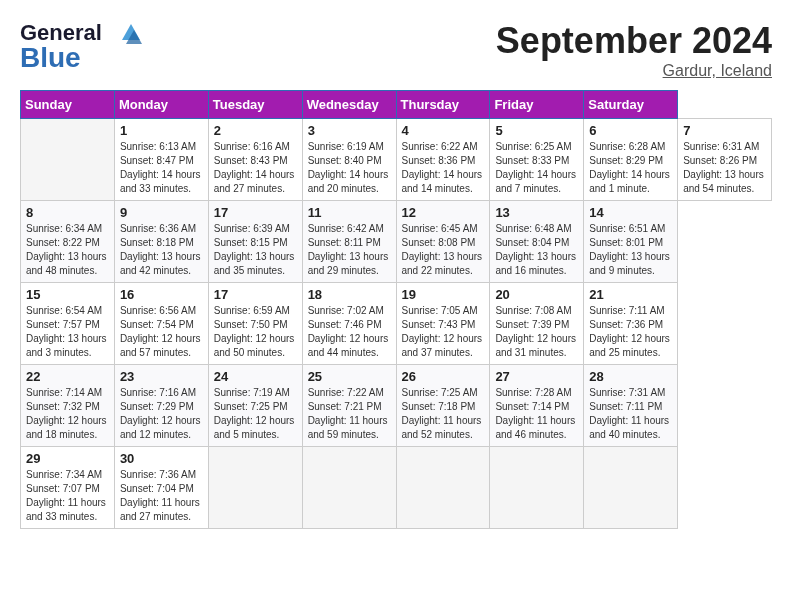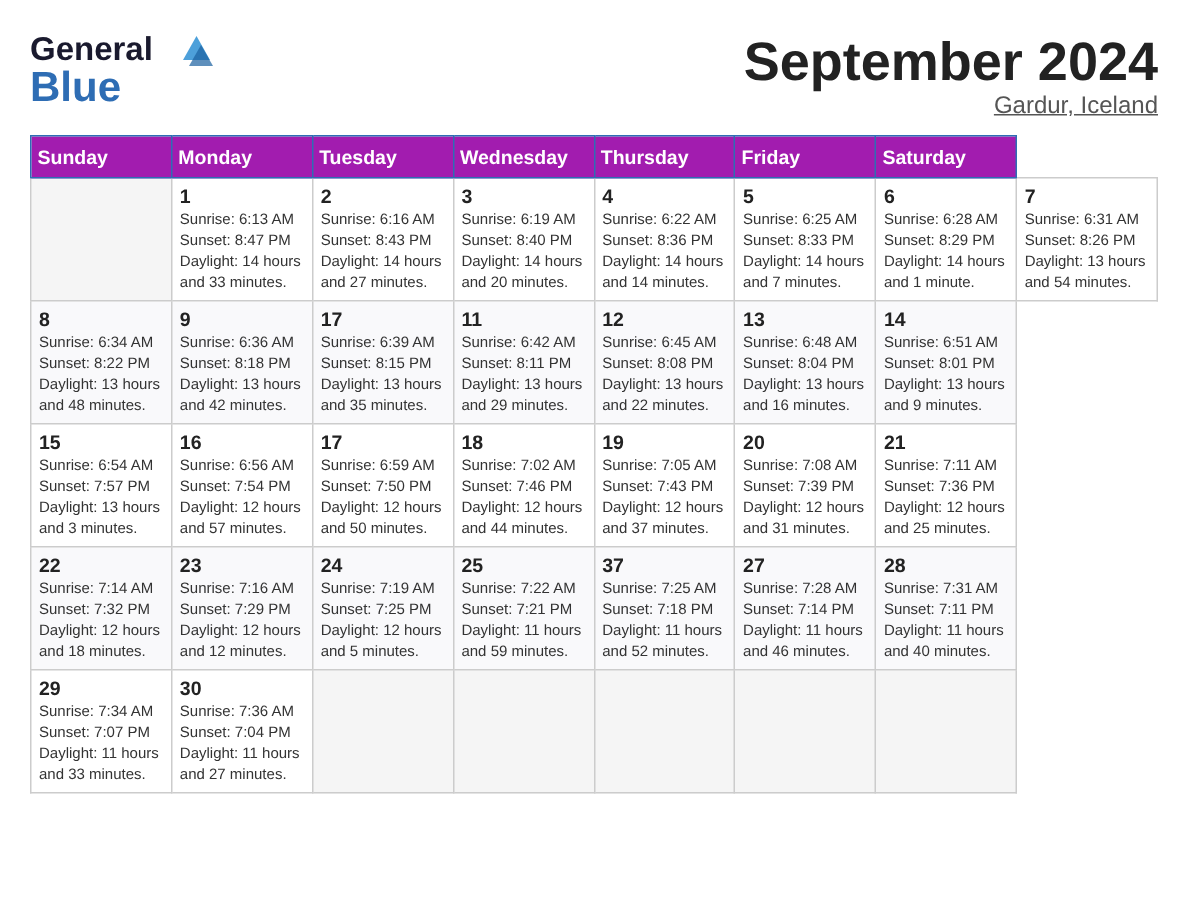--- a/index.html
+++ b/index.html
@@ -202,21 +202,21 @@
       </td>
         <td>
         <span class="day-num">24</span>
         <span class="day-info">Sunrise: 7:19 AM<br>Sunset: 7:25 PM<br>Daylight: 12 hours and 5 minutes.</span>
       </td>
         <td>
         <span class="day-num">25</span>
         <span class="day-info">Sunrise: 7:22 AM<br>Sunset: 7:21 PM<br>Daylight: 11 hours and 59 minutes.</span>
       </td>
         <td>
-        <span class="day-num">37</span>
+        <span class="day-num">26</span>
         <span class="day-info">Sunrise: 7:25 AM<br>Sunset: 7:18 PM<br>Daylight: 11 hours and 52 minutes.</span>
       </td>
         <td>
         <span class="day-num">27</span>
         <span class="day-info">Sunrise: 7:28 AM<br>Sunset: 7:14 PM<br>Daylight: 11 hours and 46 minutes.</span>
       </td>
         <td>
         <span class="day-num">28</span>
         <span class="day-info">Sunrise: 7:31 AM<br>Sunset: 7:11 PM<br>Daylight: 11 hours and 40 minutes.</span>
       </td>

